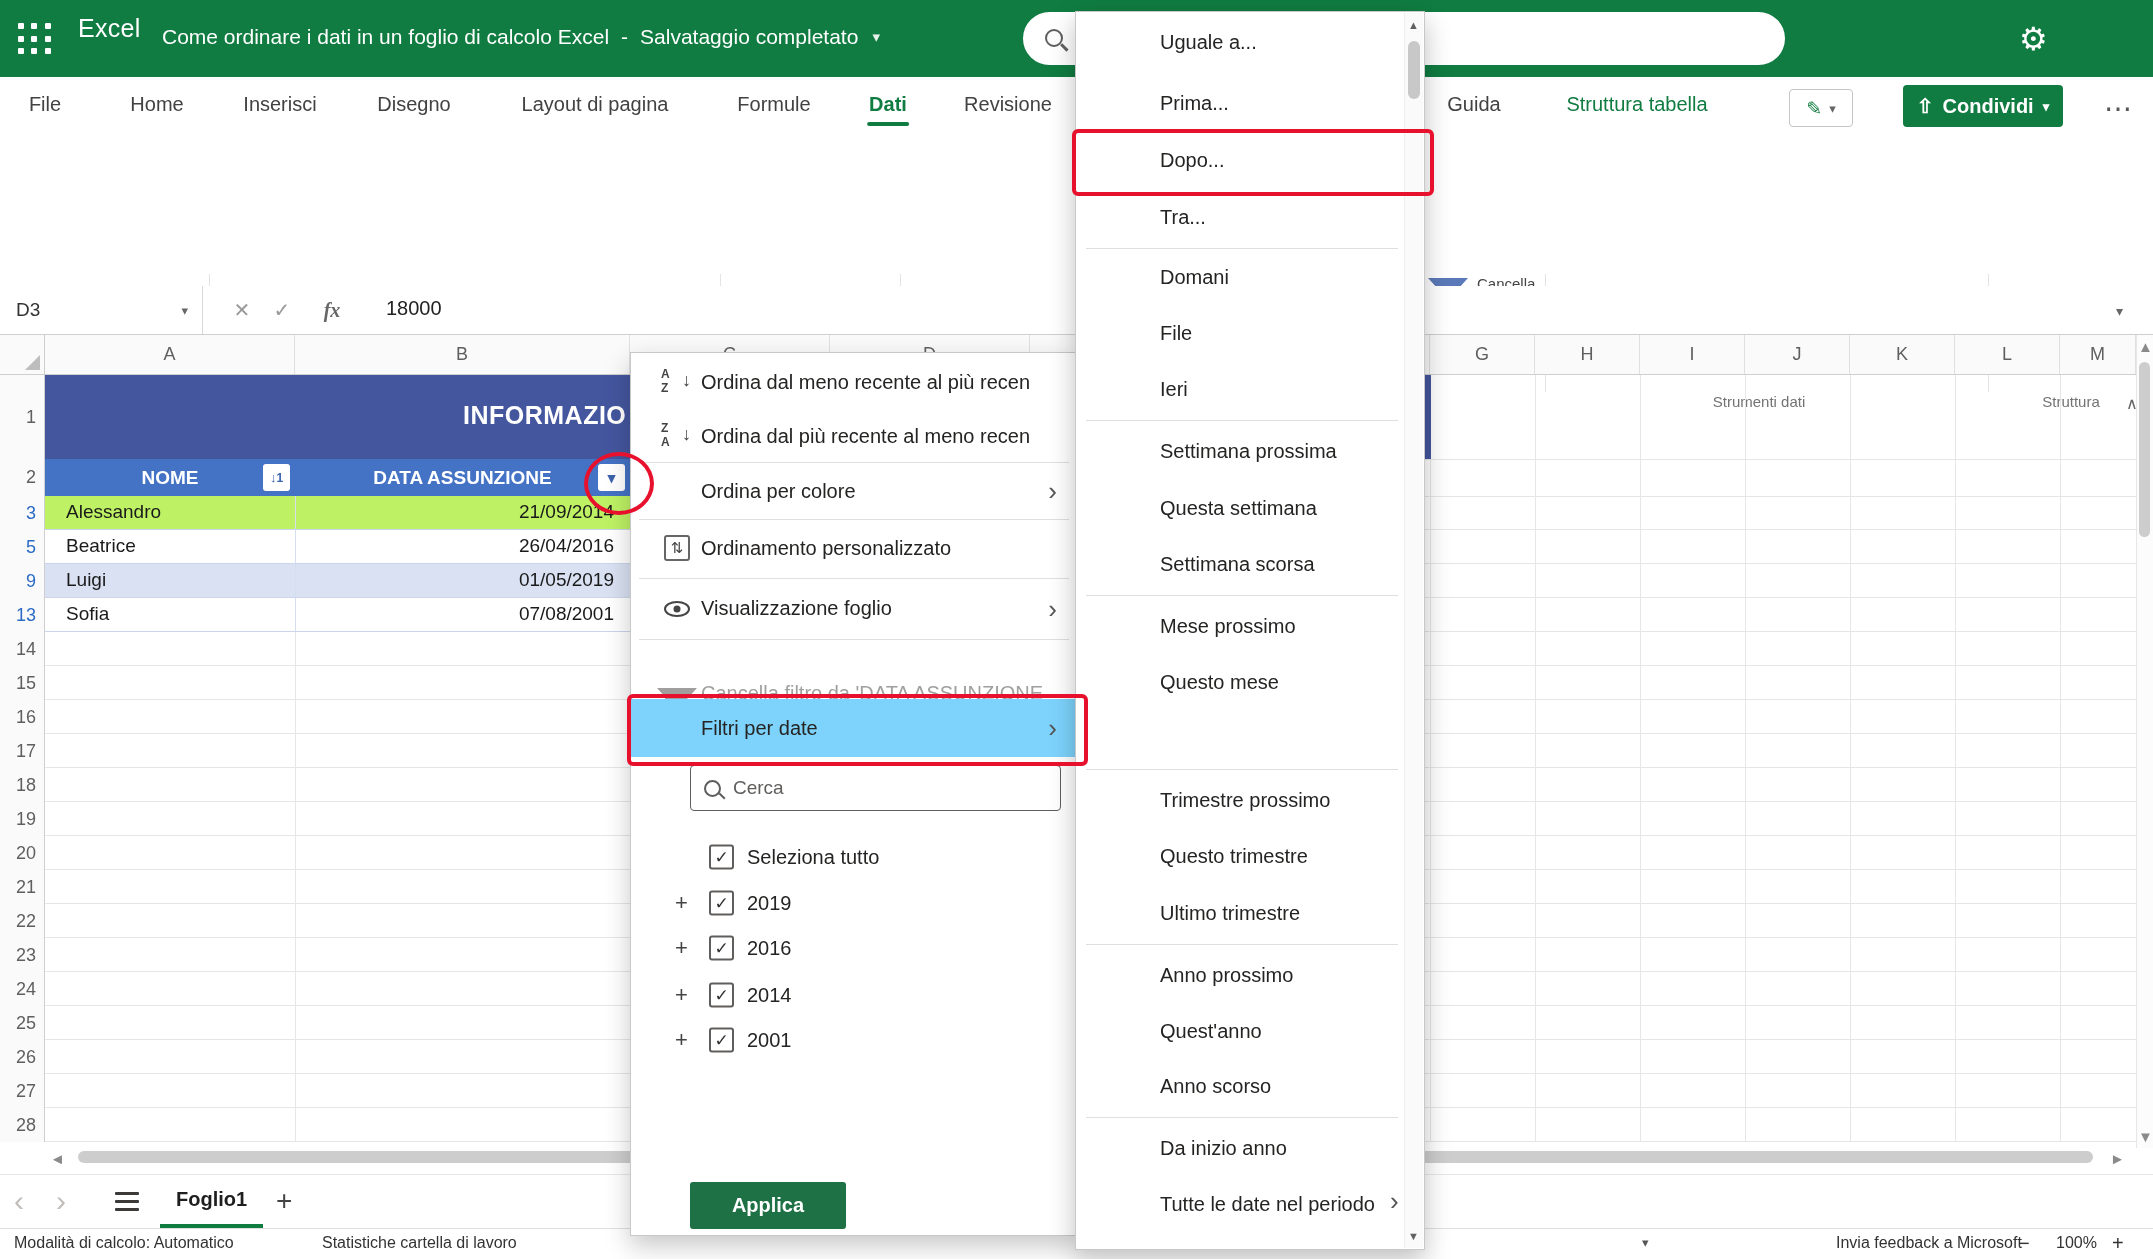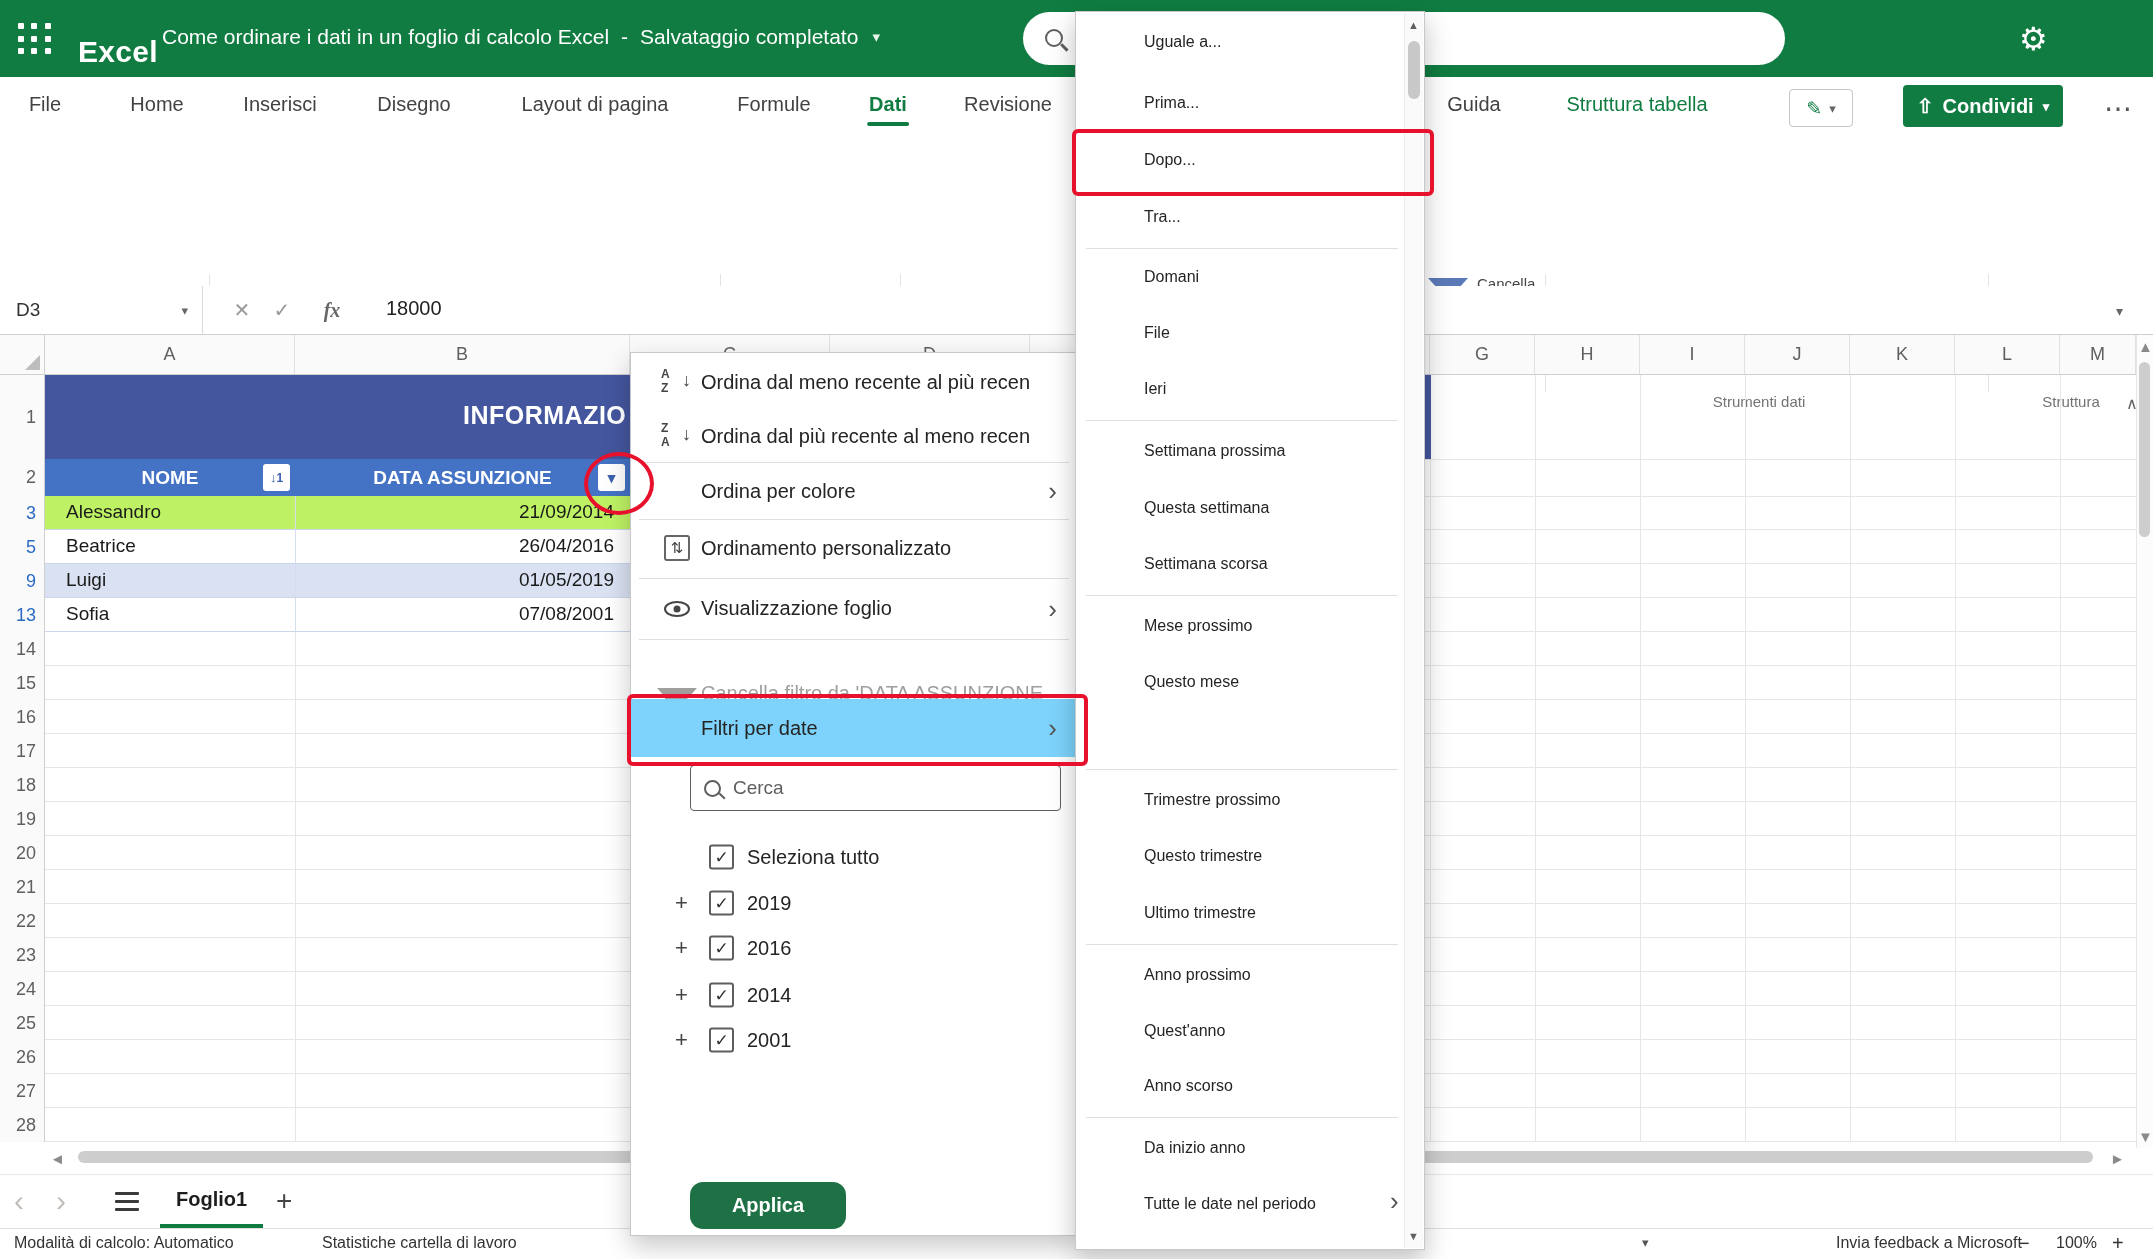--- a/index.html
+++ b/index.html
@@ -4,21 +4,21 @@
 <style>
   html,body{margin:0;padding:0;background:#fff}
   #root{position:relative;width:2153px;height:1259px;overflow:hidden;background:#fff;
         font-family:"Liberation Sans",sans-serif;color:#333}
 
   
   .topbar{position:absolute;left:0;top:0;width:2153px;height:77px;background:#107C41;color:#fff}
   .waffle{position:absolute;left:16px;top:21px;width:38px;height:36px;display:grid;
           grid-template-columns:repeat(3,1fr);gap:6px;padding:2px;box-sizing:border-box}
   .waffle i{width:6px;height:6px;background:#fff;border-radius:1px}
-  .tb-app{position:absolute;left:78px;top:35px;font-size:30px;font-weight:bold;letter-spacing:.3px}
+  .tb-app{position:absolute;left:78px;top:14px;font-size:25px;font-weight:normal;letter-spacing:.3px}
   .tb-title{position:absolute;left:162px;top:25px;font-size:21px;display:flex;gap:12px;align-items:center;white-space:nowrap}
   .tb-caret{font-size:15px;opacity:.9;margin-left:2px}
   .searchpill{position:absolute;left:1023px;top:12px;width:762px;height:53px;background:#fff;border-radius:27px}
   .mag{position:absolute;left:22px;top:17px;width:14px;height:14px;border:2.5px solid #5f5f5f;border-radius:50%}
   .mag::after{content:"";position:absolute;width:9px;height:2.5px;background:#5f5f5f;transform:rotate(45deg);right:-8px;bottom:-3px}
   .gear{position:absolute;left:2019px;top:20px;font-size:32px;color:#fff}
 
   
   .tabrow{position:absolute;left:0;top:77px;width:2153px;height:55px;background:#fff;border-bottom:1px solid #E1DFDD}
   .rtab{position:absolute;top:77px;height:54px;line-height:54px;transform:translateX(-50%);
@@ -144,27 +144,27 @@
   .ic-custom{width:26px;height:26px;border:2px solid #666;border-radius:3px;display:flex;align-items:center;justify-content:center;font-size:15px;color:#444;box-sizing:border-box}
   .fm-search{position:absolute;left:59px;top:412px;width:371px;height:46px;border:1px solid #605E5C;border-radius:4px;
              display:flex;align-items:center;gap:12px;padding-left:13px;font-size:19px;color:#605E5C;box-sizing:border-box}
   .mag2{width:13px;height:13px;border:2px solid #605E5C;border-radius:50%;position:relative;flex:0 0 13px}
   .mag2::after{content:"";position:absolute;width:8px;height:2px;background:#605E5C;transform:rotate(45deg);right:-7px;bottom:-2px}
   .fm-check{position:absolute;left:0;width:100%;height:46px}
   .plus{position:absolute;left:44px;top:50%;transform:translateY(-50%);font-size:22px;color:#444}
   .cb{position:absolute;left:78px;top:50%;transform:translateY(-50%);width:25px;height:25px;border:2px solid #605E5C;border-radius:3px;
       box-sizing:border-box;display:flex;align-items:center;justify-content:center;font-size:17px;color:#323130}
   .cb-label{position:absolute;left:116px;top:50%;transform:translateY(-50%);font-size:20px;color:#252423}
-  .fm-apply{position:absolute;left:59px;top:829px;width:156px;height:47px;background:#1E7145;color:#fff;border-radius:13px;
+  .fm-apply{position:absolute;left:59px;top:829px;width:156px;height:47px;background:#1E7145;color:#fff;border-radius:3px;
             display:flex;align-items:center;justify-content:center;font-size:20px;font-weight:bold}
 
   
   .smenu{position:absolute;left:1075px;top:11px;width:350px;height:1239px;background:#fff;border:1px solid #C8C8C8;
          box-shadow:0 10px 24px rgba(0,0,0,.25);z-index:20;box-sizing:border-box}
-  .sm-item{position:absolute;left:0;width:326px;height:56px;line-height:56px;padding-left:68px;font-size:16px;color:#252423;
+  .sm-item{position:absolute;left:16px;width:326px;height:56px;line-height:56px;padding-left:68px;font-size:20px;color:#252423;
            white-space:nowrap;box-sizing:border-box}
   .sm-div{position:absolute;left:10px;right:26px;height:1px;background:#E1DFDD}
   .sm-chev{position:absolute;left:1390px;top:1186px;font-size:26px;color:#555;z-index:21}
   .sm-sb{position:absolute;right:1px;top:1px;bottom:1px;width:19px;background:#FAFAFA;border-left:1px solid #EDEDED;box-sizing:border-box}
   .sm-sb .up{position:absolute;top:6px;left:3px;font-size:11px;color:#606060}
   .sm-sb .dn{position:absolute;bottom:6px;left:3px;font-size:11px;color:#606060}
   .sm-thumb{position:absolute;left:3px;top:28px;width:12px;height:58px;background:#C8C8C8;border-radius:6px}
 
   
   .ann{position:absolute;border:4px solid #E8112D;z-index:50;pointer-events:none}

